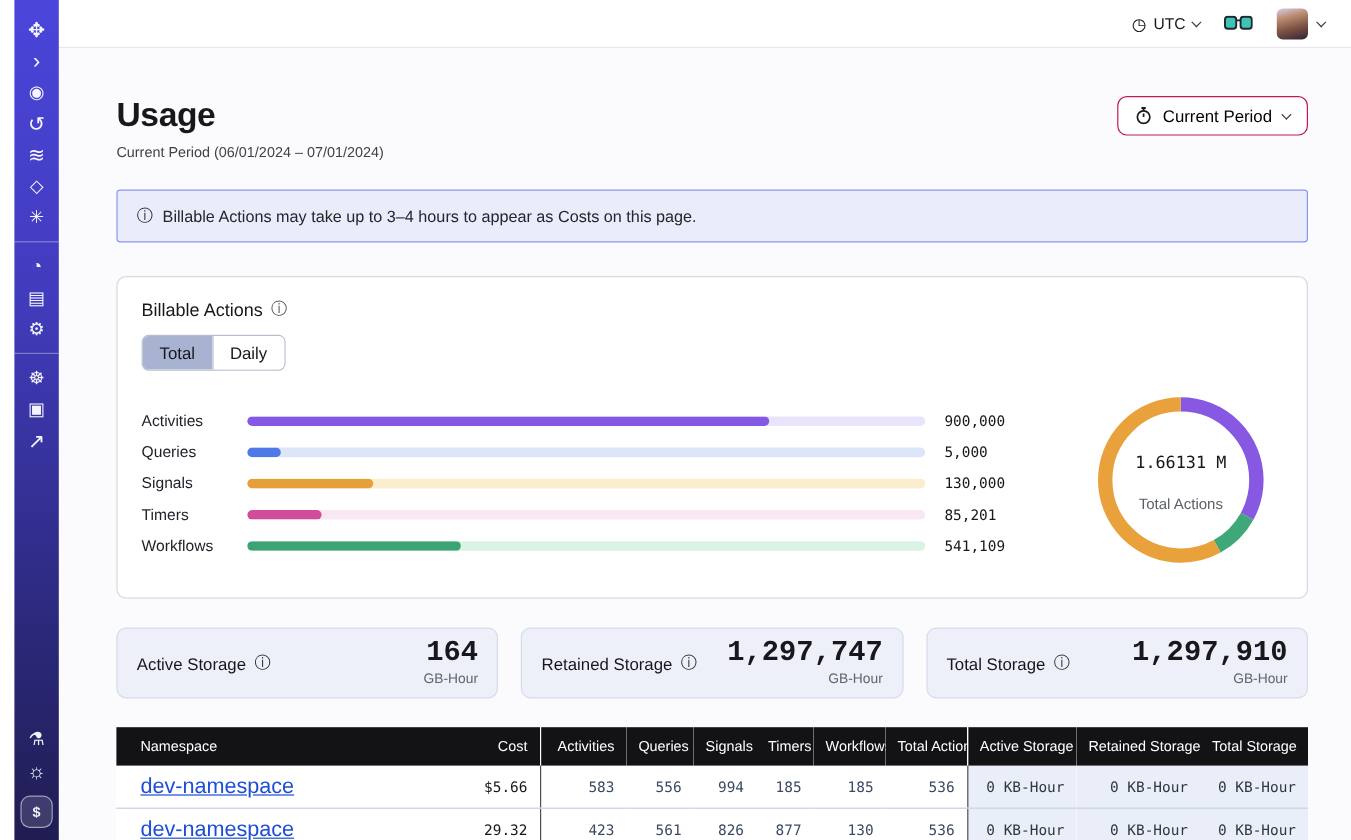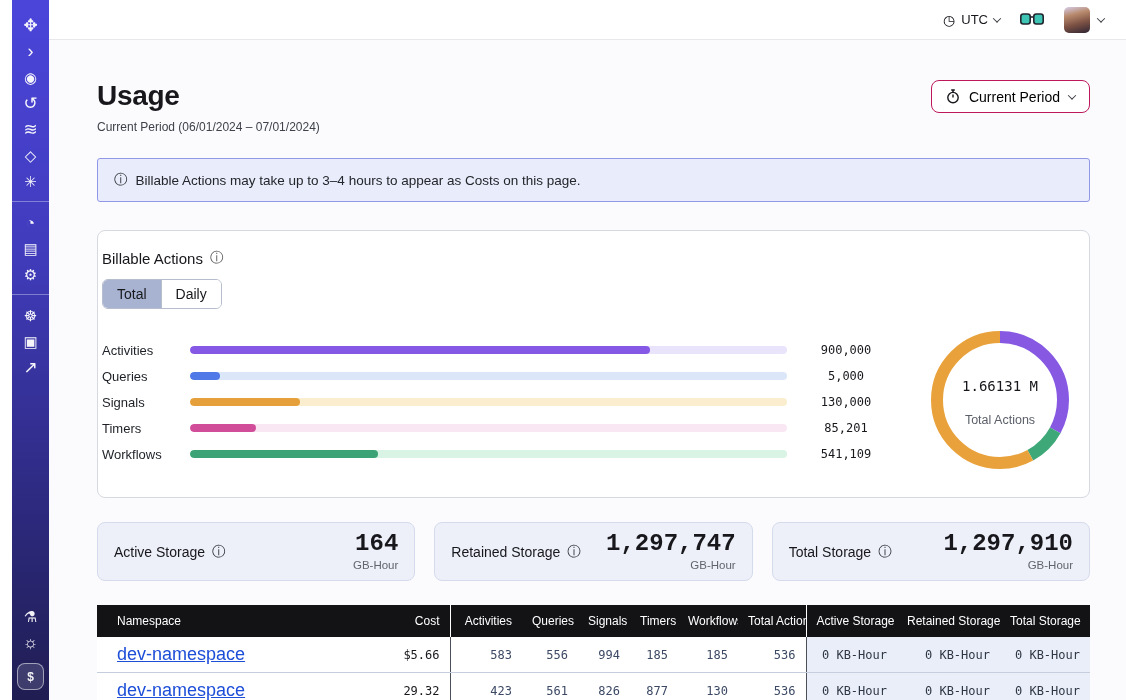--- a/index.html
+++ b/index.html
@@ -39,36 +39,36 @@
   .page-sub { font-size:12px; color:#3f424a; margin-top:8px; }
   .period-btn { display:flex; align-items:center; gap:9px; background:#fff;
     border:1px solid #be185d; border-radius:8px; height:33px; padding:0 14px;
     font-size:14px; font-weight:500; cursor:pointer; }
 
   .banner { margin-top:24px; background:#e9ecfa; border:1px solid #8f97e6; border-radius:3px;
     padding:12px 16px; font-size:13.5px; color:#23262b; display:flex; align-items:center; gap:8px; }
   .info-i { font-size:13.5px; color:#2b2e34; }
 
   .card { margin-top:28px; background:#fff; border:1px solid #d6d9e0; border-radius:8px;
-    padding:18px 4px 10px; }
+    padding:18px 20px 10px; }
   .card-title { font-size:15px; font-weight:500; display:flex; align-items:center; gap:7px; }
   .tabs { margin-top:12px; display:inline-flex; border:1px solid #b6bdcc; border-radius:6px;
     overflow:hidden; background:#fff; }
   .tab { padding:6px 14px; font-size:14px; cursor:pointer; background:#fff; }
   .tab.sel { background:#a8b2d1; }
   .tab + .tab { border-left:1px solid #b6bdcc; }
 
   .chart-wrap { display:flex; align-items:center; margin-top:16px; padding-bottom:8px; }
   .bars { flex:1; }
   .bar-row { display:grid; grid-template-columns:72px 1fr 86px; align-items:center;
     gap:16px; height:26px; }
   .bar-label { font-size:13px; color:#1d2026; }
   .track { position:relative; height:8px; border-radius:4px; overflow:hidden; }
   .fill { position:absolute; left:0; top:0; height:8px; border-radius:4px; }
-  .bar-val { font-family:"DejaVu Sans Mono", monospace; font-size:12px; text-align:center;
+  .bar-val { font-family:"DejaVu Sans Mono", monospace; font-size:12px; text-align:left;
     color:#17171c; }
   .donut-box { width:150px; margin:0 10px 0 36px; position:relative; }
   .donut-center { position:absolute; inset:0; display:flex; flex-direction:column;
     align-items:center; justify-content:center; gap:19px; }
   .donut-total { font-family:"DejaVu Sans Mono", monospace; font-size:14px; color:#17171c; }
   .donut-sub { font-size:12.5px; color:#5a5f68; }
 
   .storage-row { margin-top:24px; display:grid; grid-template-columns:1fr 1fr 1fr; gap:19px; }
   .storage-card { background:#edf0f9; border:1px solid #d6dbeb; border-radius:8px; height:59px;
     display:flex; align-items:center; justify-content:space-between; padding:0 16px; }

